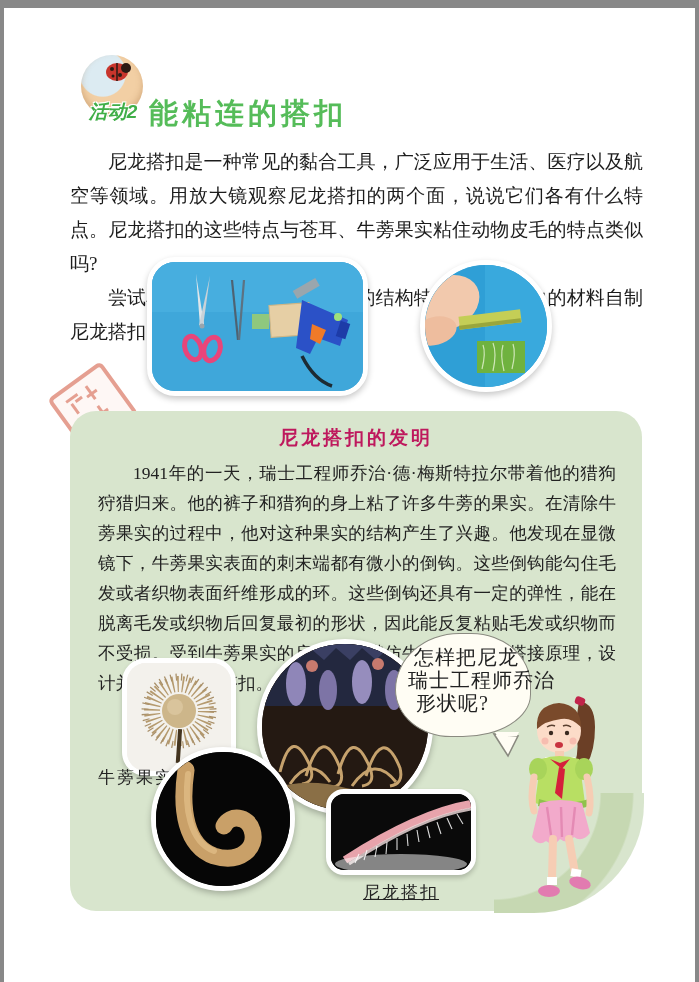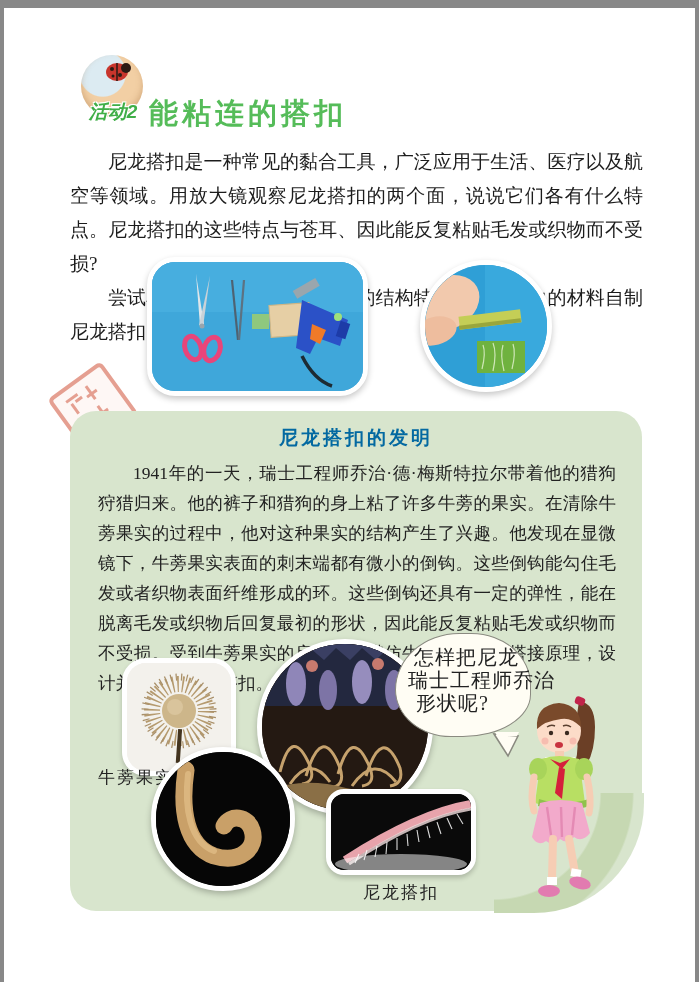--- a/index.html
+++ b/index.html
@@ -52,21 +52,21 @@
     background:#d8e5cd; border-radius:26px 26px 110px 26px;
   }
   .green-box .curl {
     position:absolute; right:-2px; bottom:-2px; width:150px; height:120px;
     border-radius:0 0 110px 0;
     background:radial-gradient(circle at 0% 0%, rgba(195,214,177,0) 55%, #c6d8b2 56% 72%, #d8e5cd 73%);
   }
   .box-title {
     position:absolute; left:0; top:14px; width:100%; text-align:center;
     font-family:"Liberation Sans", sans-serif; font-weight:bold;
-    font-size:19px; color:#0369a1; letter-spacing:3px;
+    font-size:19px; color:#be185d; letter-spacing:3px;
   }
   .story {
     position:absolute; left:28px; top:47px; width:518px;
     font-size:17.5px; line-height:30px; color:#222; text-align:justify; text-indent:2em;
   }
 
   
   .stamp {
     position:absolute; left:56px; top:366px; width:66px; height:66px;
     transform:rotate(-36deg); opacity:.8;
@@ -101,21 +101,21 @@
     border:5px solid #fff; border-radius:18px; background:#0a0a0a;
     box-shadow:0 3px 5px rgba(0,0,0,.2); overflow:hidden;
   }
   .wedges { position:absolute; left:0; top:0; width:572px; height:500px; pointer-events:none; }
 
   .label-burr {
     position:absolute; left:28px; top:355px; font-size:17px; color:#222; letter-spacing:2px;
   }
   .label-velcro {
     position:absolute; left:256px; top:470px; width:150px; text-align:center;
-    font-size:17px; color:#222; letter-spacing:2px;
+    font-size:17px; color:#222; letter-spacing:2px;text-decoration:underline;
   }
 
   
   .bubble {
     position:absolute; left:325px; top:222px; width:136px; height:104px;
     background:#fffdf4; border:1.6px solid #8a8a80;
     border-radius:52% 48% 55% 45% / 60% 55% 45% 50%;
     padding:12px 14px 0 18px;
     font-size:20px; line-height:23px; color:#222; letter-spacing:1px;
   }
@@ -149,21 +149,21 @@
       <line x1="13" y1="4" x2="13" y2="22" stroke="#2b1a14" stroke-width="1.5"></line>
       <circle cx="8" cy="10" r="2" fill="#2b1a14"></circle>
       <circle cx="16" cy="16" r="2" fill="#2b1a14"></circle>
       <circle cx="9" cy="17" r="1.5" fill="#2b1a14"></circle>
     </svg>
     <div class="badge-label">活动2</div>
   </div>
   <div class="page-title">能粘连的搭扣</div>
 
   <div class="intro">
-    <p>尼龙搭扣是一种常见的黏合工具，广泛应用于生活、医疗以及航空等领域。用放大镜观察尼龙搭扣的两个面，说说它们各有什么特点。尼龙搭扣的这些特点与苍耳、因此能反复粘贴毛发或织物而不受损?</p>
+    <p>尼龙搭扣是一种常见的黏合工具，广泛应用于生活、医疗以及航空等领域。用放大镜观察尼龙搭扣的两个面，说说它们各有什么特点。尼龙搭扣的这些特点与苍耳、牛蒡果实粘住动物皮毛的特点类似吗?</p>
     <p>尝试模仿苍耳果实与动物皮毛的结构特点，利用身边的材料自制尼龙搭扣。</p>
   </div>
 
   <div class="photo-frame tools-photo">
     <svg viewBox="0 0 211 129" width="211" height="129">
       <rect width="211" height="129" fill="#3fa7da"></rect>
       <rect width="211" height="50" fill="#4db3e3" opacity=".6"></rect>
 
       <g>
         <path d="M44 12 L52 62 L48 64 Z" fill="#dfe6ea"></path>

